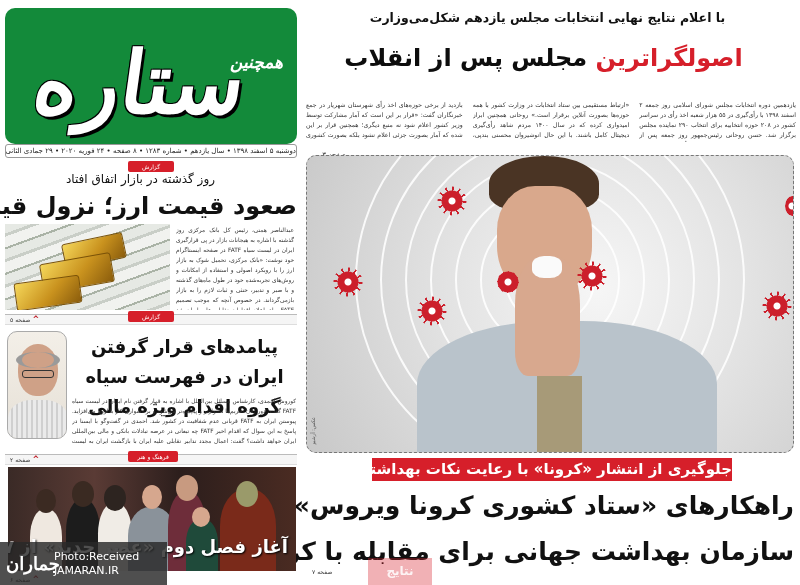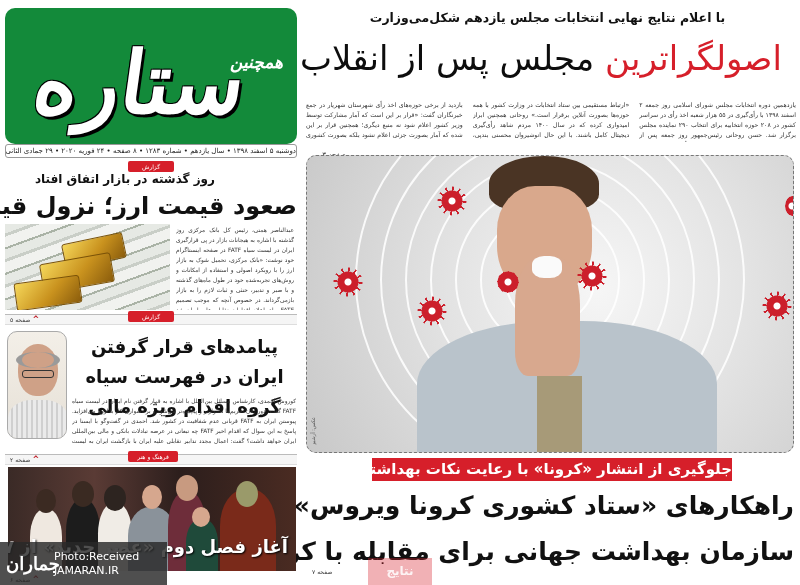--- a/index.html
+++ b/index.html
@@ -33,22 +33,22 @@
     font-size: 7px; line-height: 12px; text-align: center; color: #222;
     white-space: nowrap; overflow: hidden;
   }
 
   
   .kicker {
     left: 300px; top: 10px; width: 495px; text-align: center;
     font-size: 12.5px; font-weight: bold; color: #111;
   }
   .main-headline {
-    left: 300px; top: 30px; width: 495px; text-align: left; padding-right: 8px;
-    font-size: 34px; font-weight: normal; letter-spacing: -1px; line-height: 56px;
+    left: 300px; top: 30px; width: 495px; text-align: center; padding-right: 8px;
+    font-size: 24px; font-weight: bold; letter-spacing: -1px; line-height: 56px;
     white-space: nowrap;
   }
   .main-headline .red { color: #d61f2a; }
   .main-headline .black { color: #0d0d0d; }
 
   .lead-cols {
     left: 306px; top: 100px; width: 490px; height: 42px;
     display: flex; flex-direction: row; gap: 10px; direction: rtl;
   }
   .lead-col {
@@ -139,21 +139,21 @@
   }
 
   
   .section-tag {
     height: 11px; background: #d61f2a; color: #fff; font-size: 6px; line-height: 11px;
     text-align: center; border-radius: 2px;
   }
   .story1-tag { left: 128px; top: 161px; width: 46px; }
   .story1-kicker {
     left: 5px; top: 172px; width: 210px; text-align: right;
-    font-size: 12px; font-weight: bold; color: #111;
+    font-size: 12px; font-weight: normal; color: #111;
   }
   .story1-headline {
     left: 5px; top: 188px; width: 292px; text-align: center;
     font-size: 24px; font-weight: bold; line-height: 36px; white-space: nowrap; letter-spacing: -0.5px;
   }
   .story1-image {
     left: 5px; top: 224px; width: 165px; height: 86px;
     background: repeating-linear-gradient(160deg, #e6e9e4 0 9px, #c9cec7 9px 12px, #f1f2ef 12px 22px, #aab3a6 22px 24px);
     overflow: hidden;
   }

